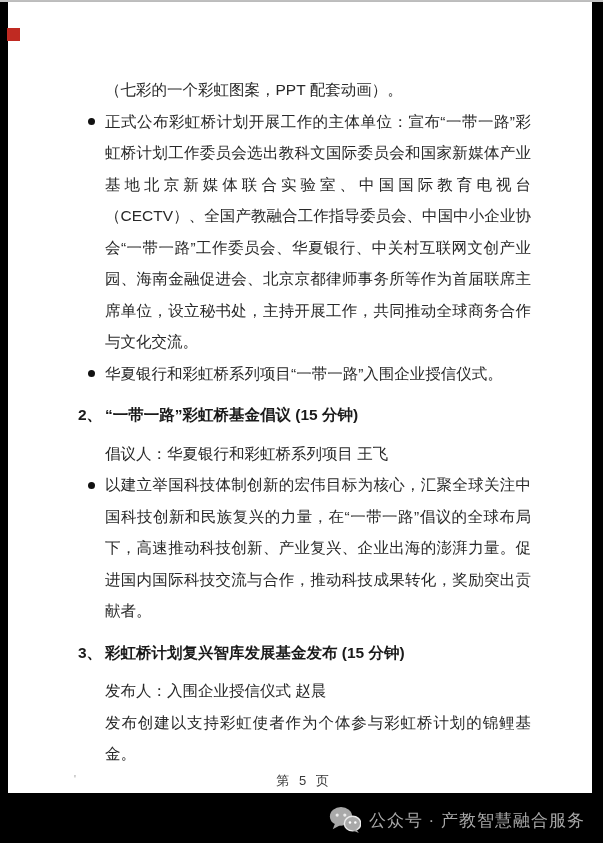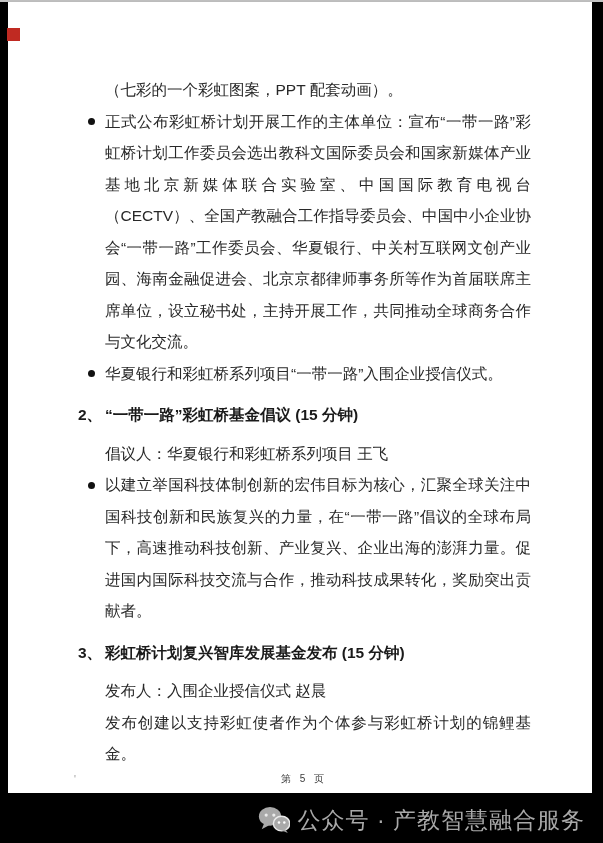--- a/index.html
+++ b/index.html
@@ -49,31 +49,31 @@
   }
   .heading .hnum{width:27px;flex:0 0 27px;}
   .heading .htext{flex:1;}
   .stray{
     position:absolute;left:66px;top:773px;
     font-size:10px;color:#9a9a9a;line-height:10px;
   }
   .pagenum{
     position:absolute;left:0;right:0;top:770px;
     text-align:center;
-    font-size:10px;color:#3a3a3a;
+    font-size:13px;color:#3a3a3a;
     letter-spacing:3px;
     padding-left:8px;
   }
   .footer{
     position:absolute;right:18px;top:804px;height:32px;
     display:flex;align-items:center;gap:8px;
     color:var(--footer-color,#a9a9a9);
   }
   .footer .label{
-    font-size:23px;
+    font-size:17px;
     letter-spacing:1px;
   }
   .footer svg{display:block;}
 </style>
 </head>
 <body>
 
 <div id="screen">
   <div class="top-edge"></div>
 

